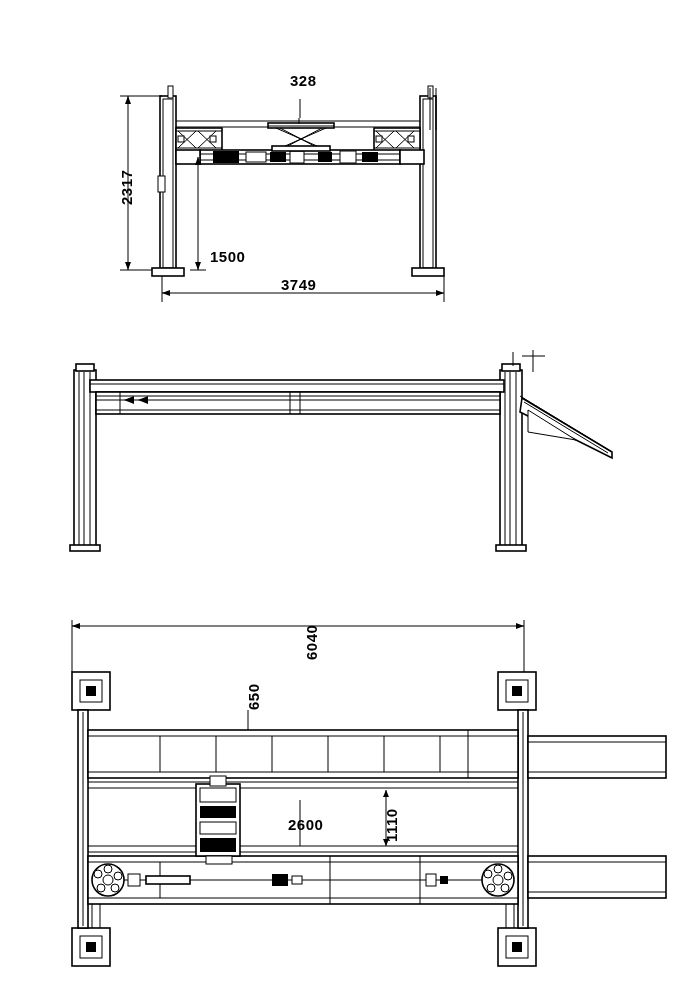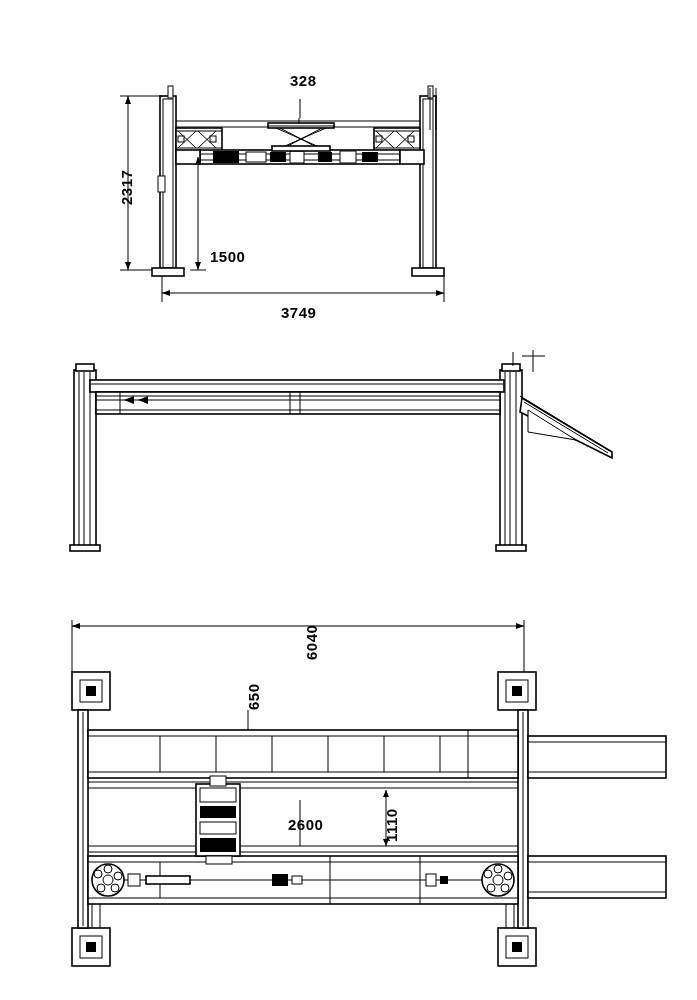--- a/index.html
+++ b/index.html
@@ -230,20 +230,20 @@
 
       <line x1="386" y1="790" x2="386" y2="846" class="ln thin"></line>
       <path d="M386 790 l-3 7 l6 0 z" class="fillblk"></path>
       <path d="M386 846 l-3 -7 l6 0 z" class="fillblk"></path>
     </g>
   </svg>
 
   <div class="dim" style="left:290px;top:72px;">328</div>
   <div class="dim vert" style="left:118px;top:205px;">2317</div>
   <div class="dim" style="left:210px;top:212px;margin-top:36px;">1500</div>
-  <div class="dim" style="left:281px;top:304px;">3749</div>
+  <div class="dim" style="left:281px;top:276px;">3749</div>
 
   <div class="dim vert" style="left:303px;top:660px;">6040</div>
   <div class="dim vert" style="left:245px;top:710px;">650</div>
   <div class="dim" style="left:288px;top:816px;">2600</div>
   <div class="dim vert" style="left:383px;top:842px;">1110</div>
 
 </div>
 
 </body></html>

